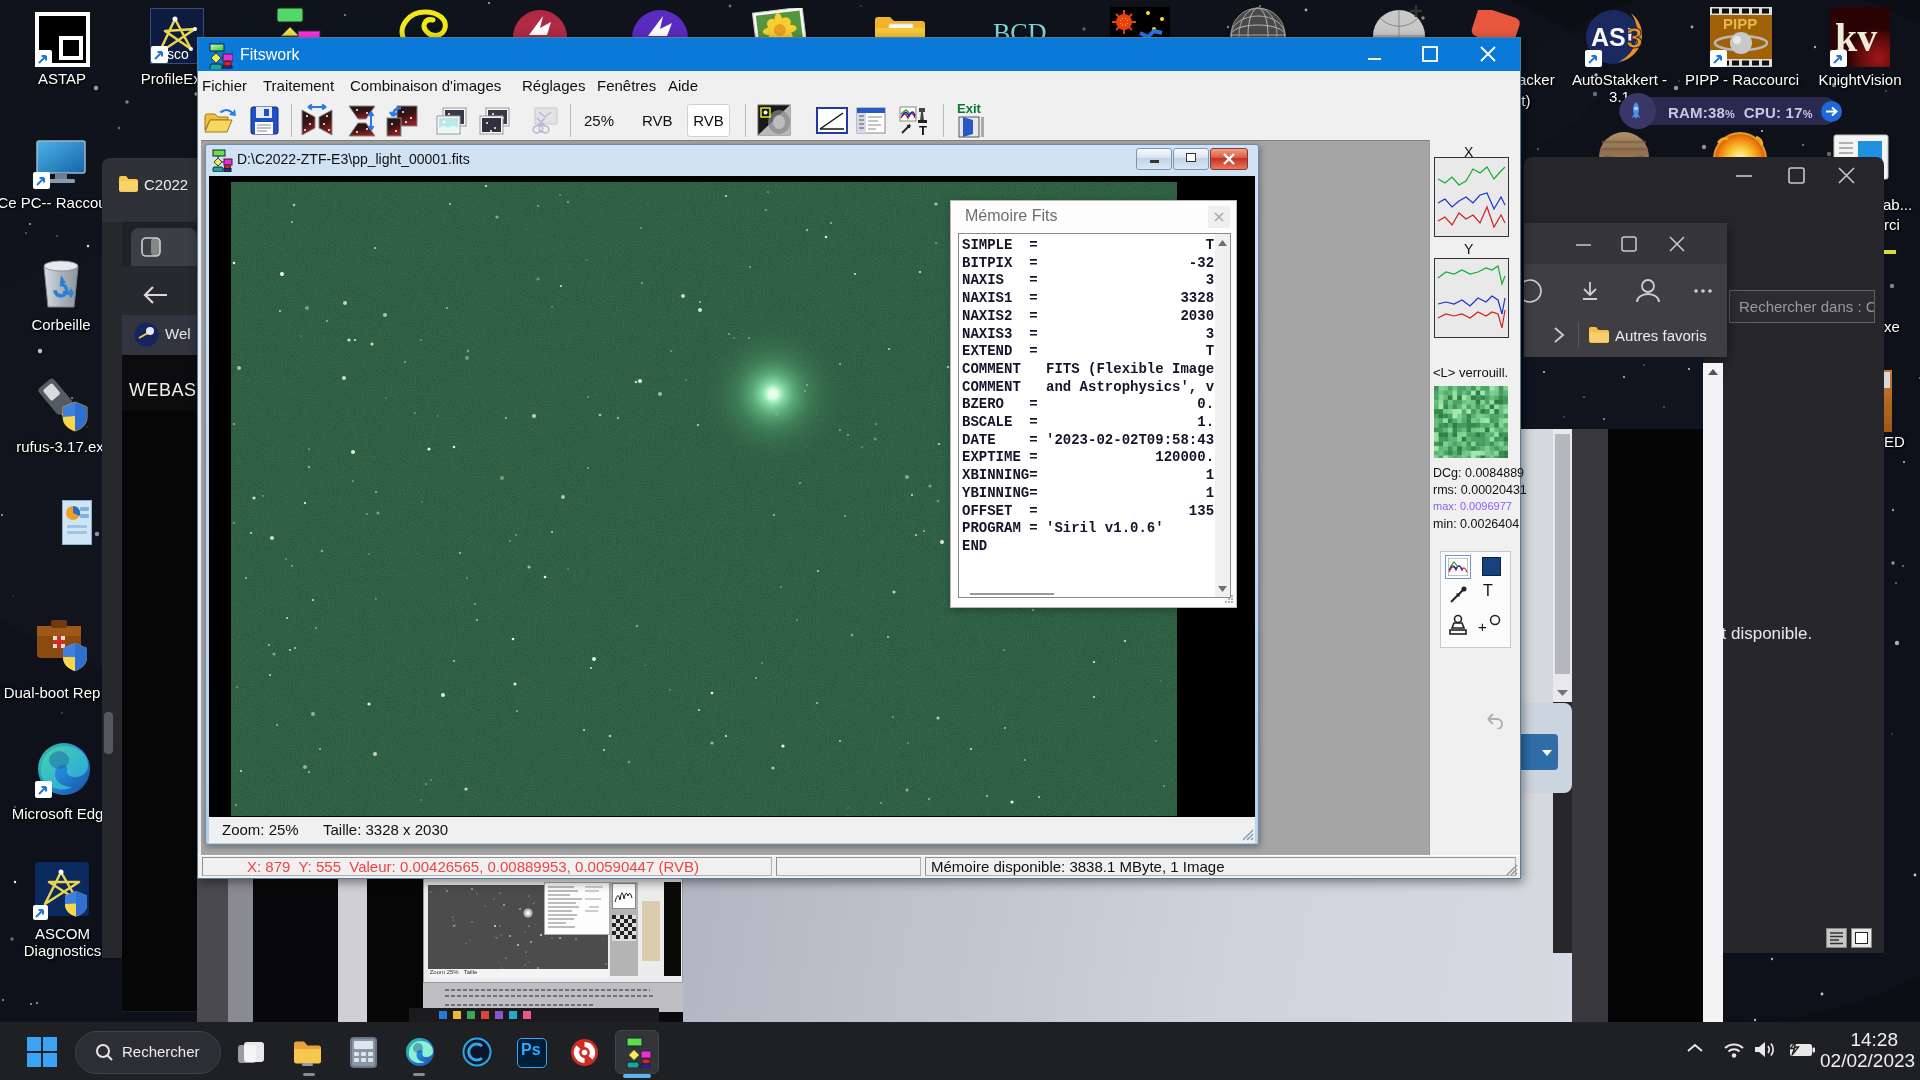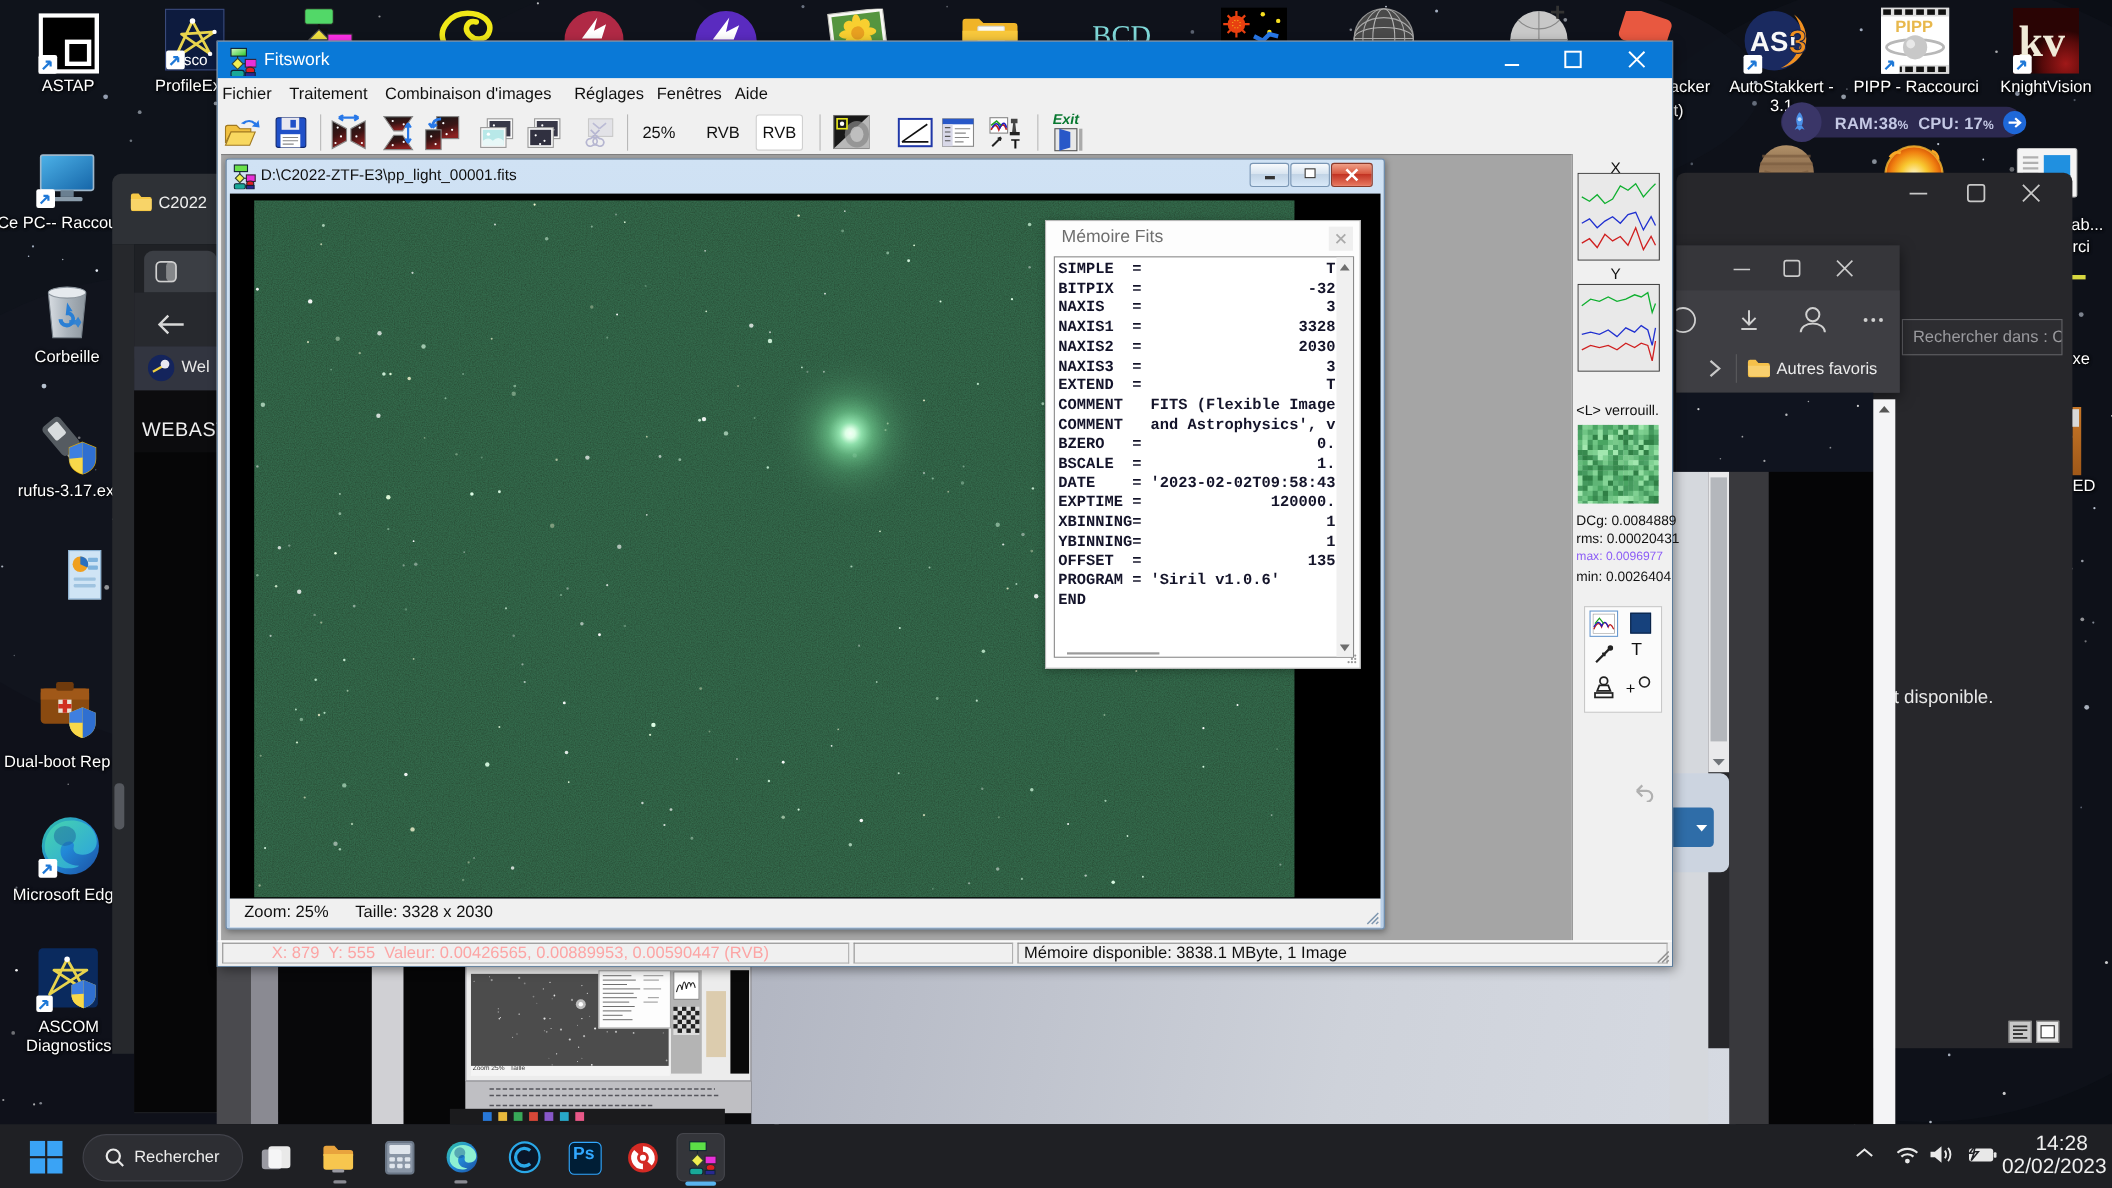--- a/index.html
+++ b/index.html
@@ -842,21 +842,21 @@
         <text x="6" y="39" font-family="Liberation Sans" font-size="25" font-weight="bold" fill="#f8f8f8">AS!</text>
         <text x="41" y="41" font-family="Liberation Sans" font-size="30" font-weight="bold" fill="#f09020" stroke="#13204a" stroke-width="1">3</text>
       </svg>
  <div class="shortcut">
         <svg viewBox="0 0 13 13">
           <path d="M2 11 L9 4 M9 4 L4.5 4 M9 4 L9 8.5" stroke="#1e78d7" stroke-width="2" fill="none"></path>
         </svg>
       </div>
 </div>
 <div class="lbl" style="left:1567px;top:71px;width:105px;">AutoStakkert -<br>3.1</div>
-<div class="ico" style="left:1710px;top:7px;width:62px;height:60px;background:#ffffff;">
+<div class="ico" style="left:1710px;top:7px;width:62px;height:60px;background:#a16207;">
  <svg width="62" height="60">
         <rect width="62" height="8" fill="#ddd"></rect>
         <rect width="62" height="8" y="52" fill="#ddd"></rect>
         <g fill="#111">
           <rect x="2" y="1.5" width="7" height="5"></rect>
           <rect x="12" y="1.5" width="7" height="5"></rect>
           <rect x="22" y="1.5" width="7" height="5"></rect>
           <rect x="32" y="1.5" width="7" height="5"></rect>
           <rect x="42" y="1.5" width="7" height="5"></rect>
           <rect x="52" y="1.5" width="7" height="5"></rect>
@@ -1360,21 +1360,21 @@
       <rect x="1" y="1" width="16" height="14" fill="#fff" stroke="#888"></rect>
       <path d="M2 12 q4 -8 7 0 q4 -9 7 0" stroke="#c02020" stroke-width="1.5" fill="none"></path>
       <path d="M3 10 q4 -7 7 0 q4 -8 6 0" stroke="#2020c0" stroke-width="1.5" fill="none"></path>
       <path d="M2 8 l5 -4 4 4" stroke="#20a020" stroke-width="1.5" fill="none"></path>
       <path d="M20 2 h6 v4 h-2 l1 9 h-4 l1-9 h-2 z" fill="#444"></path>
       <rect x="19" y="14" width="9" height="3" fill="#222"></rect>
       <path d="M3 27 l8-8 M11 19 l-3 1 M11 19 l-1 3" stroke="#222" stroke-width="1.8" fill="none"></path>
       <text x="20" y="29" font-size="13" font-weight="bold" fill="#111">T</text>
     </svg>
 <div class="abs" style="left:943px;top:104px;width:1px;height:33px;background:#b8b8b8;"></div>
-<div class="abs" style="left:955px;top:101px;width:40px;height:38px;font-style:italic;">
+<div class="abs" style="left:955px;top:101px;width:40px;height:38px;">
  <div style="position:absolute;left:2px;top:0;color:#087830;font-size:13px;font-weight:bold;">Exit</div>
  <svg style="position:absolute;left:0;top:14px;" width="36" height="24">
         <rect x="4" y="2" width="20" height="20" fill="#e8e8e8" stroke="#555"></rect>
         <path d="M8 2 v20 l10 -3 v-14 z" fill="#2858c8"></path>
         <rect x="26" y="2" width="3" height="20" fill="#aaa"></rect>
       </svg>
 </div>
 
 <div class="abs" style="left:201px;top:140px;width:1228px;height:715px;background:#a5a5a5;border-top:1px solid #808080;"></div>
 
@@ -1698,21 +1698,21 @@
       <circle cx="6" cy="6" r="4.5" fill="none" stroke="#222" stroke-width="1.5"></circle>
     </svg>
 <svg class="abs" style="left:1485px;top:711px;" width="20" height="18">
       <path d="M3 8 h9 a5 5 0 0 1 0 10 M3 8 l5-5 M3 8 l5 5" stroke="#b0b0b0" stroke-width="2" fill="none"></path>
     </svg>
 
 <div class="abs" style="left:198px;top:855px;width:1322px;height:23px;background:#f0f0f0;border-top:1px solid #fff;"></div>
 <div class="abs" style="left:202px;top:857px;width:570px;height:19px;border:1px solid #b0b0b0;border-top-color:#909090;border-left-color:#909090;"></div>
 <div class="abs" style="left:776px;top:857px;width:145px;height:19px;border:1px solid #b0b0b0;border-top-color:#909090;border-left-color:#909090;"></div>
 <div class="abs" style="left:925px;top:857px;width:591px;height:19px;border:1px solid #b0b0b0;border-top-color:#909090;border-left-color:#909090;"></div>
-<div class="abs" style="left:247px;top:858px;color:#fca5a5;font-size:15px;">X: 879&nbsp; Y: 555&nbsp; Valeur: 0.00426565, 0.00889953, 0.00590447 (RVB)</div>
+<div class="abs" style="left:247px;top:858px;color:#ef4444;font-size:15px;">X: 879&nbsp; Y: 555&nbsp; Valeur: 0.00426565, 0.00889953, 0.00590447 (RVB)</div>
 <div class="abs" style="left:931px;top:858px;color:#101010;font-size:15px;">Mémoire disponible: 3838.1 MByte, 1 Image</div>
 <svg class="abs" style="left:1506px;top:864px;" width="12" height="12">
       <path d="M11 1 L1 11 M11 5 L5 11 M11 9 L9 11" stroke="#909090" stroke-width="1.4"></path>
     </svg>
 
 <div class="abs" style="left:205px;top:144px;width:1054px;height:701px;background:linear-gradient(#d0e2f4,#b8cfe8);border:1px solid #6a8cb0;border-radius:3px;box-shadow:1px 2px 6px rgba(0,0,0,0.35);"></div>
 <svg class="abs" style="left:212px;top:149px;" width="21" height="23">
       <rect x="1" y="1" width="12" height="6" fill="#6ae04a" stroke="#123"></rect>
       <path d="M6 7 v3 M10 13 h3 M15 15 v3" stroke="#123"></path>
       <path d="M2 13 l4-4 4 4 -4 4 z" fill="#f0ee50" stroke="#343"></path>

